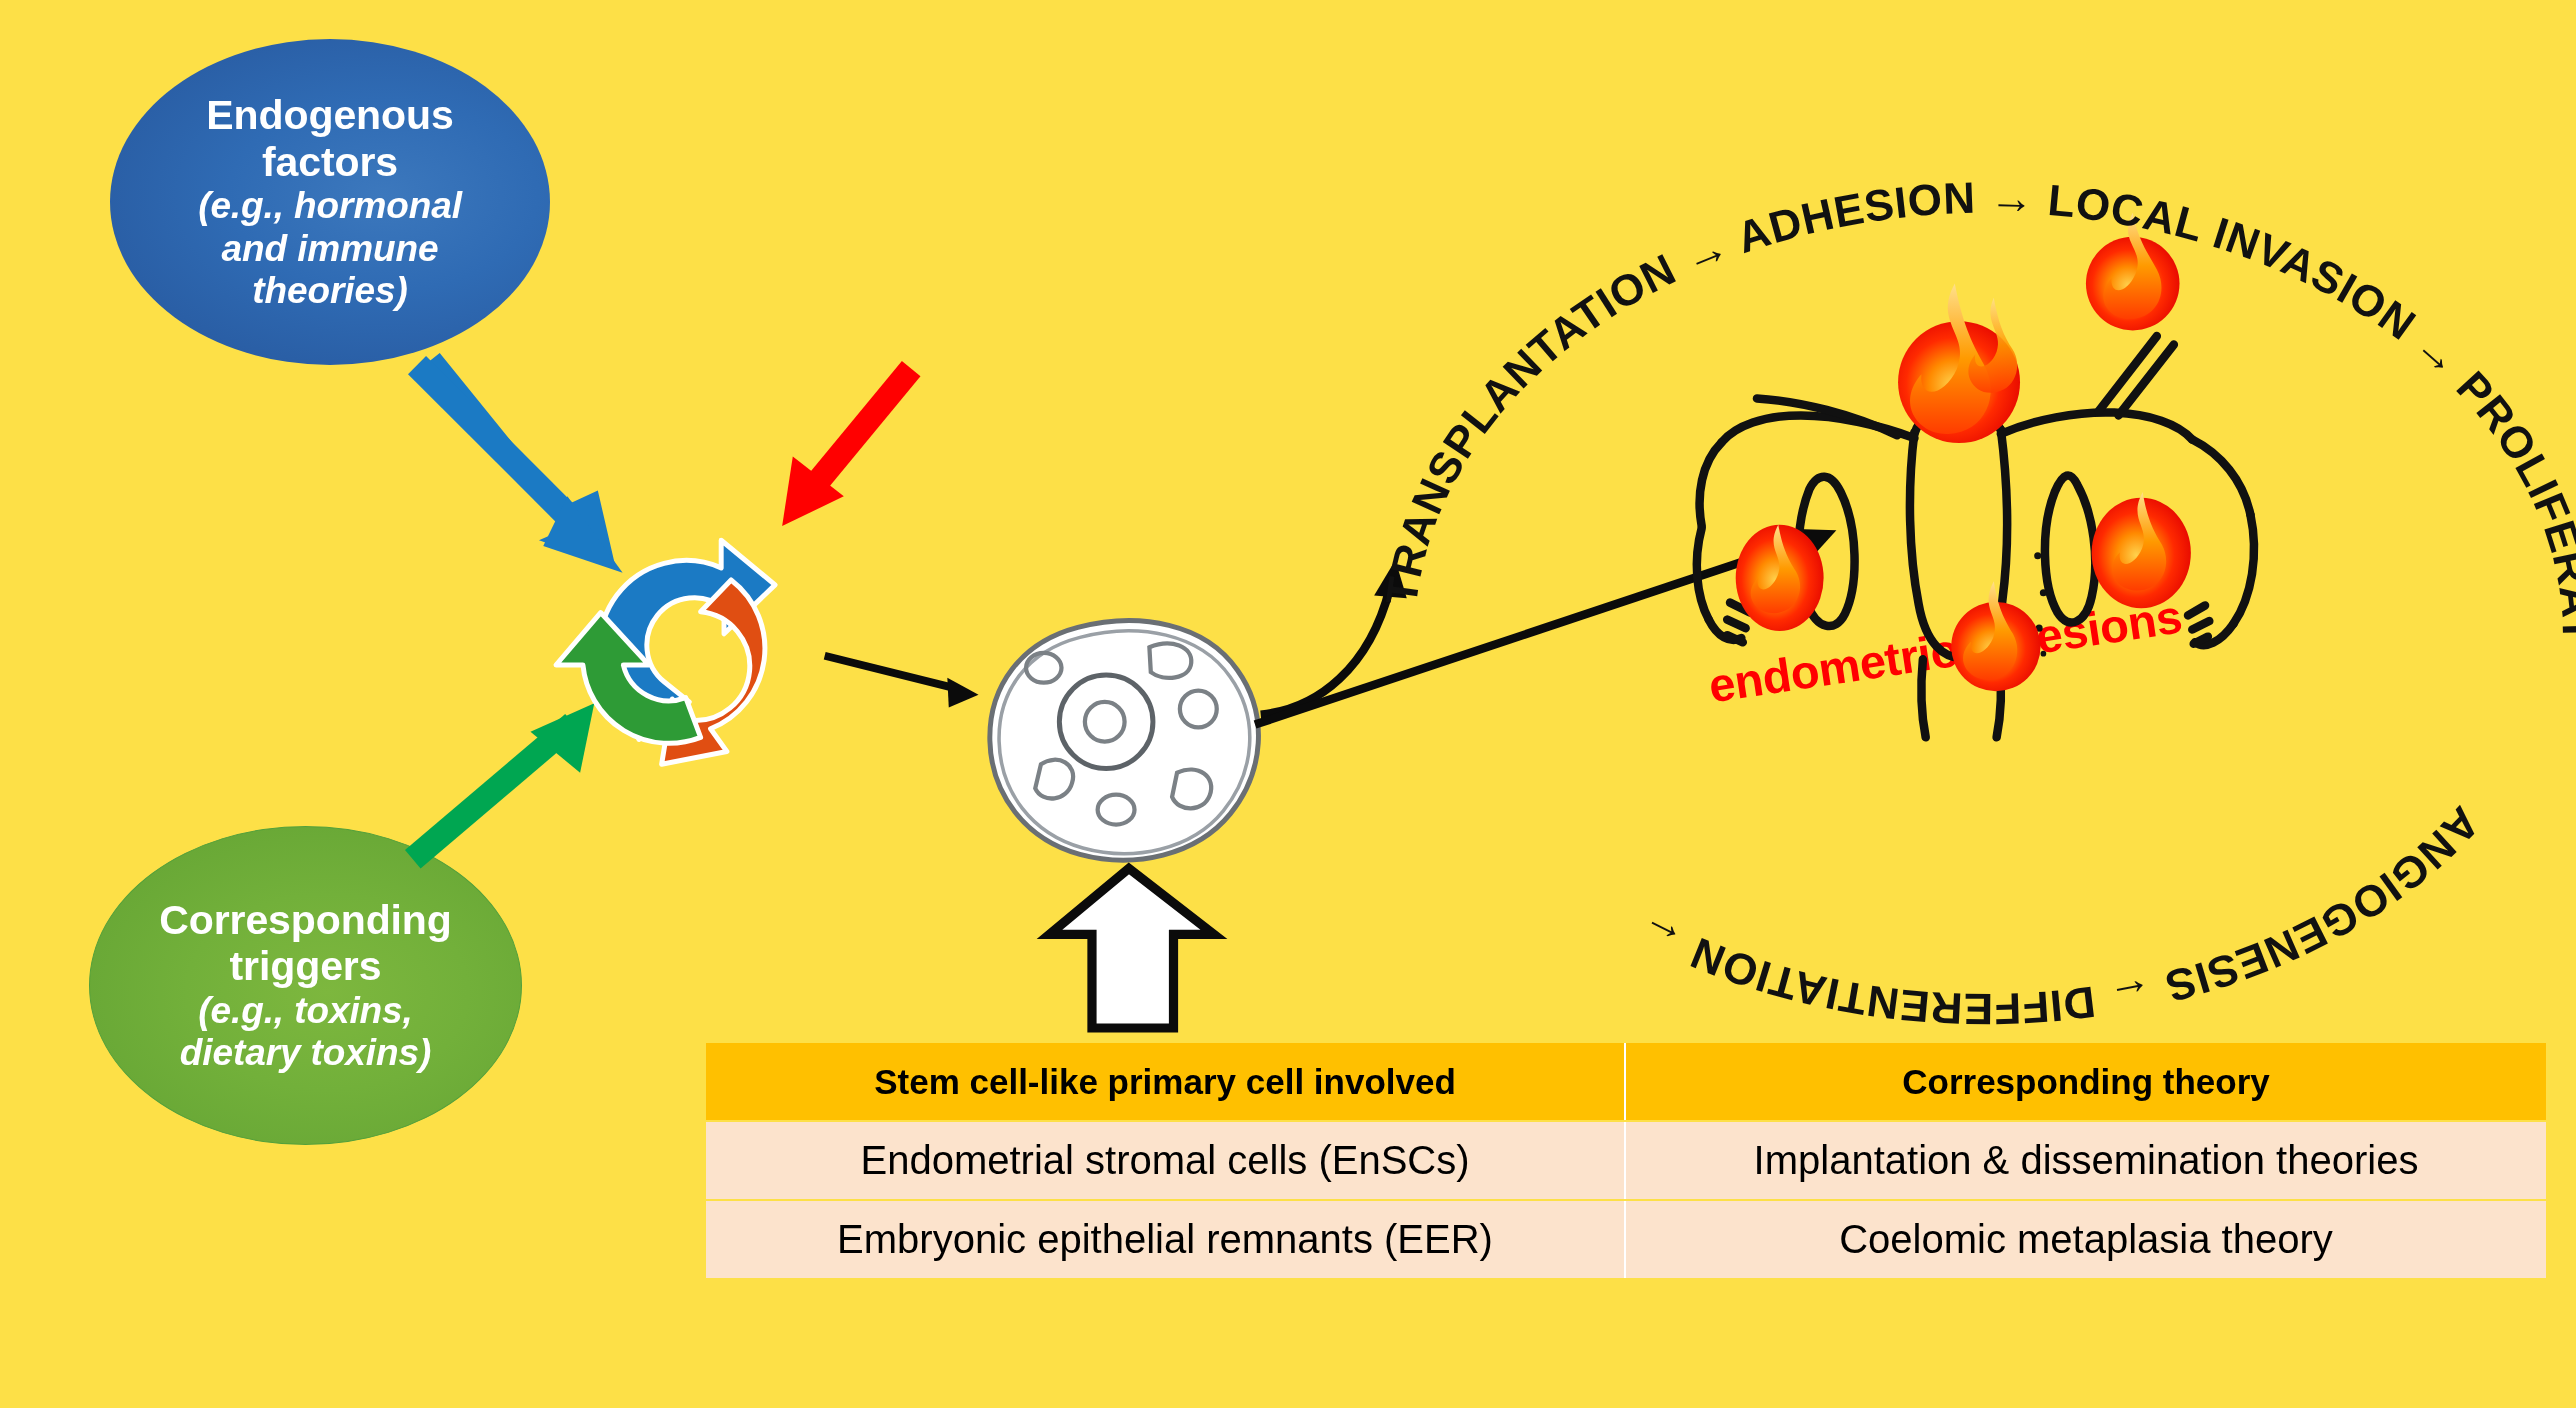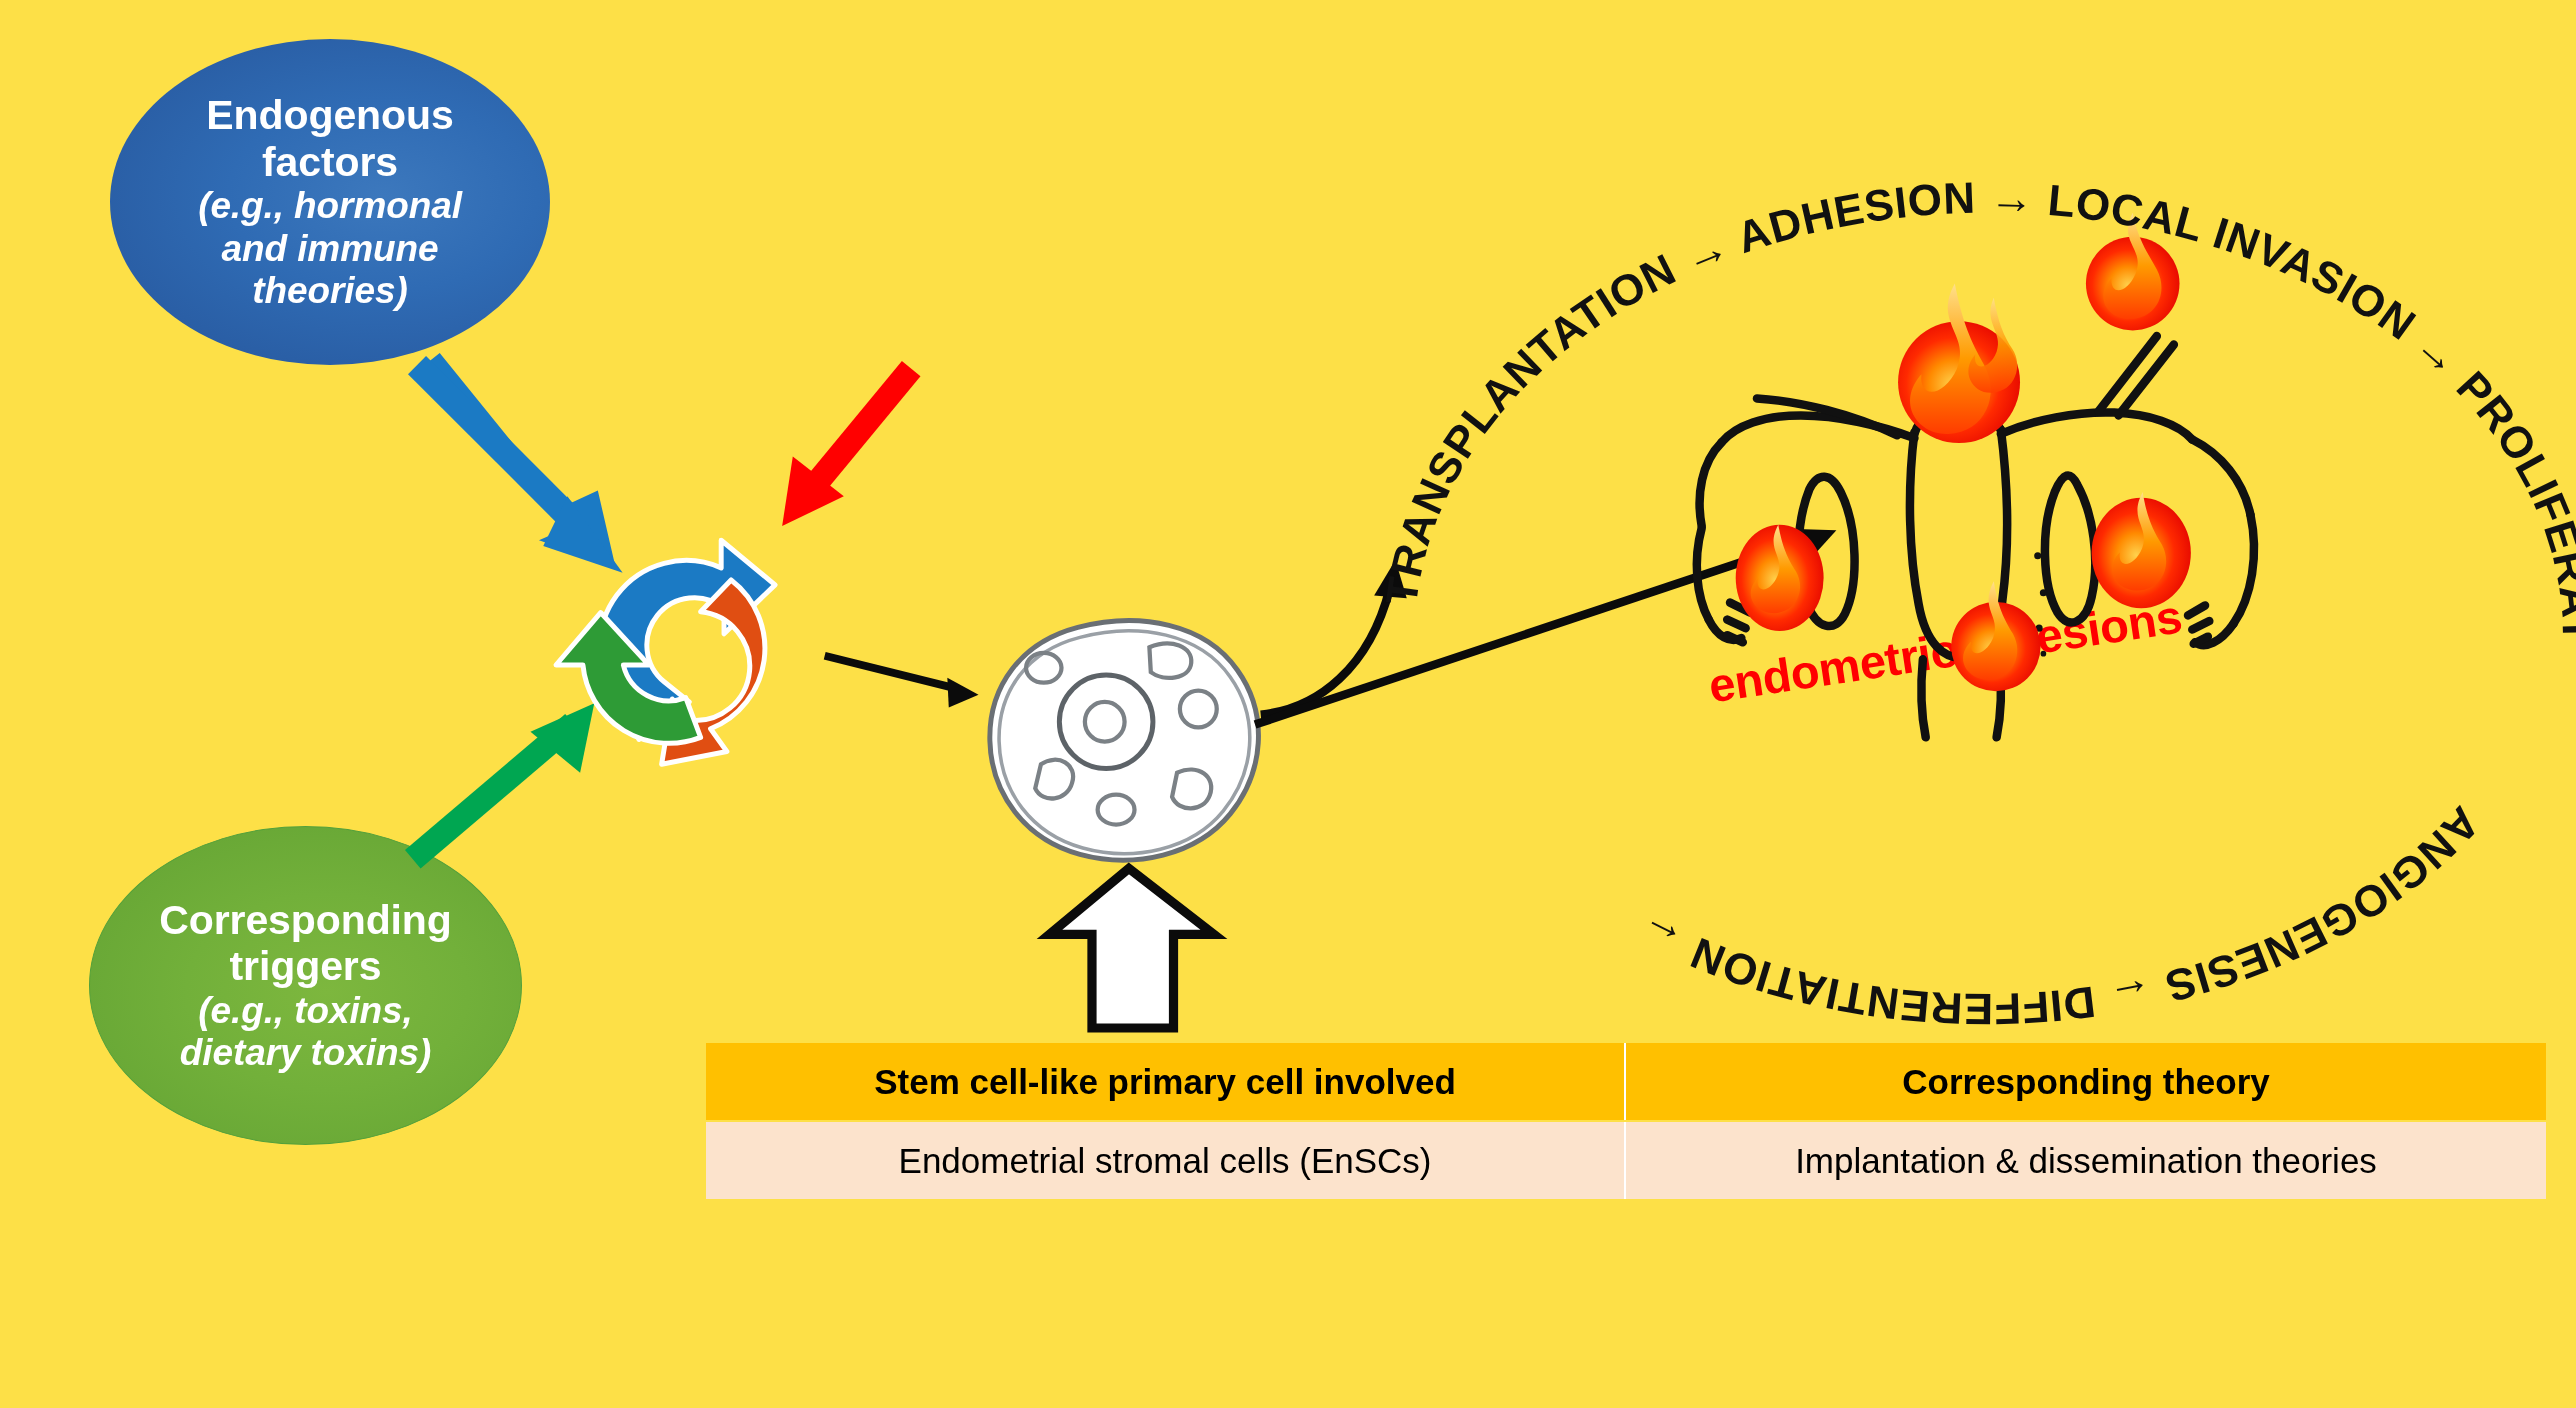--- a/index.html
+++ b/index.html
@@ -102,21 +102,21 @@
     left: 706px;
     top: 1041px;
     width: 1840px;
     border-collapse: separate;
     border-spacing: 0 2.8px;
     table-layout: fixed;
   }
   #theory-table th, #theory-table td {
     text-align: center;
     vertical-align: middle;
-    font-size: 35px;
+    font-size: 40px;
     color: #000000;
     padding: 0;
     height: 77px;
     box-sizing: border-box;
   }
   #theory-table th {
     background: #ffc000;
     font-weight: bold;
     font-size: 35px;
     border-right: 2.8px solid #ffffff;
@@ -363,17 +363,21 @@
       <tr>
         <th>Stem cell-like primary cell involved</th>
         <th>Corresponding theory</th>
       </tr>
     </thead>
     <tbody>
       <tr class="row-a">
         <td>Endometrial stromal cells (EnSCs)</td>
         <td>Implantation &amp; dissemination theories</td>
       </tr>
+      <tr class="row-a">
+        <td>Embryonic epithelial remnants (EER)</td>
+        <td>Coelomic metaplasia theory</td>
+      </tr>
     </tbody>
   </table>
 
 </div>
 
 
 </body></html>

